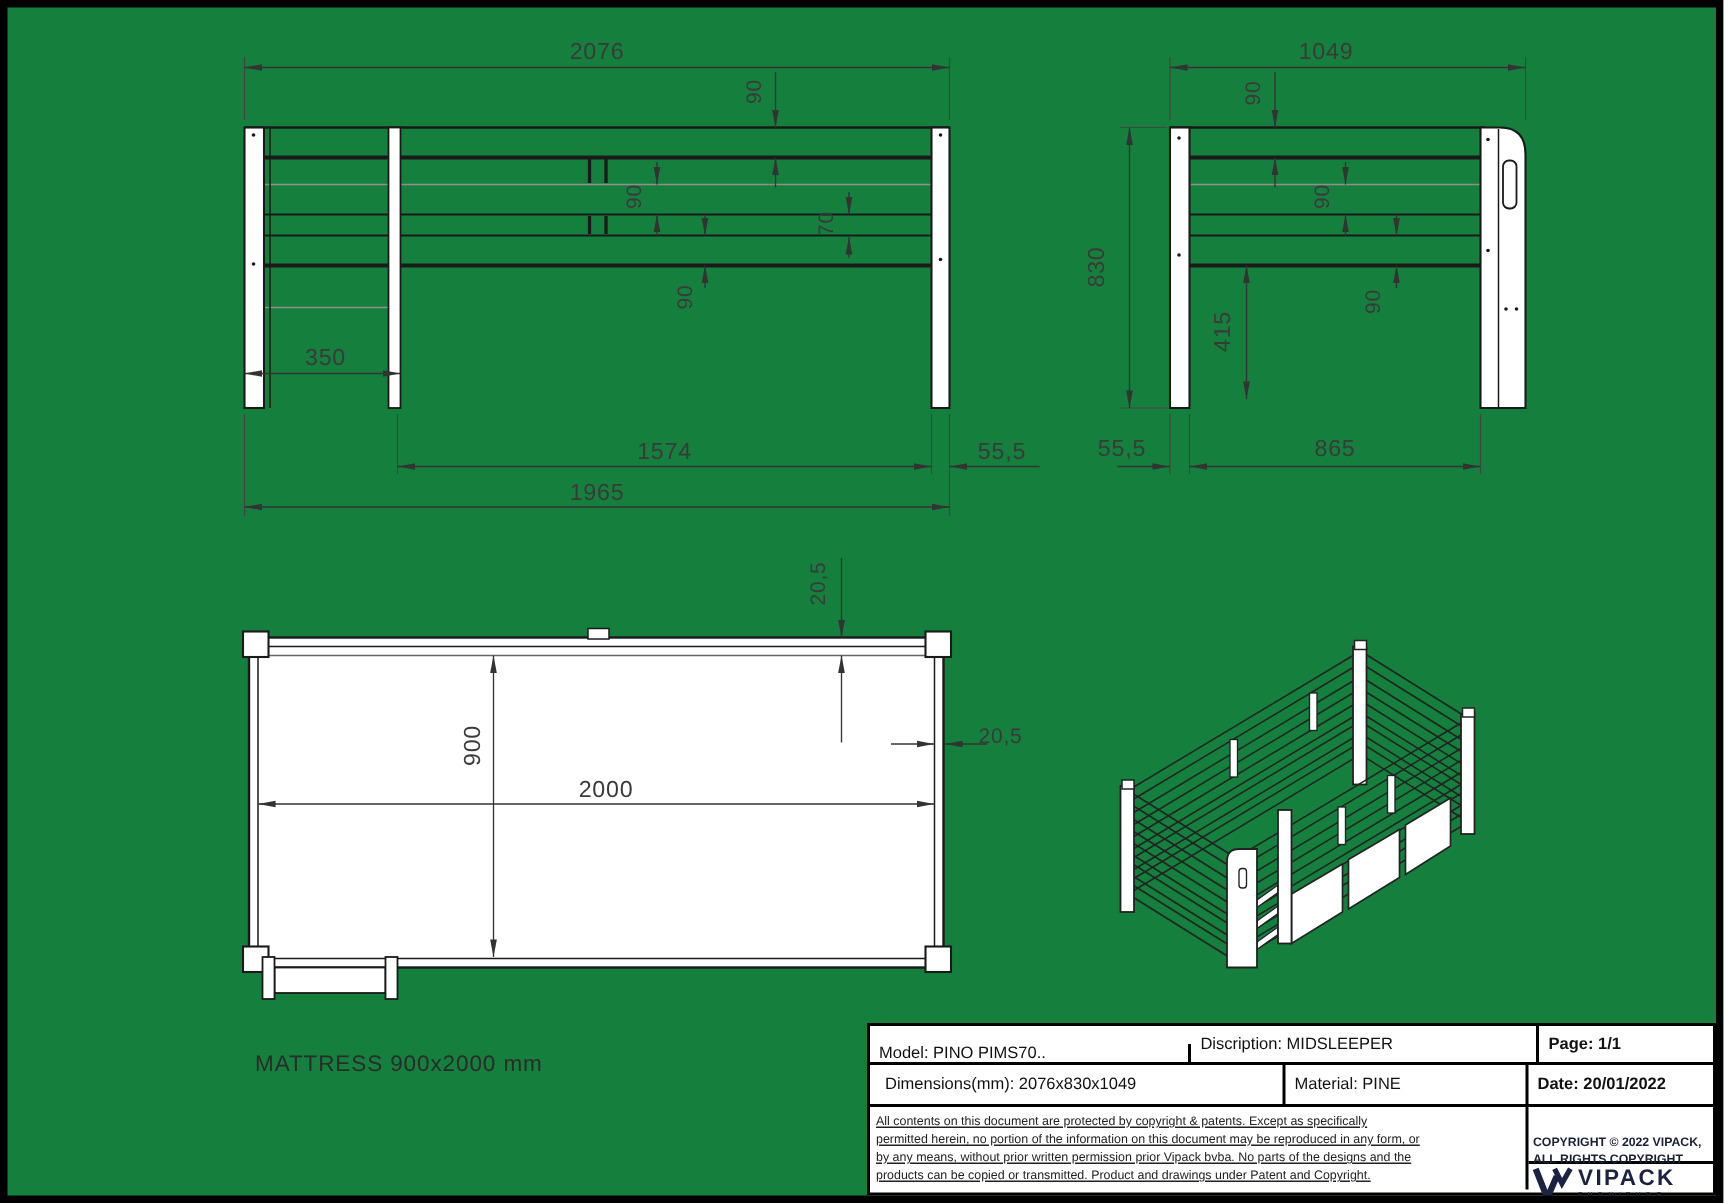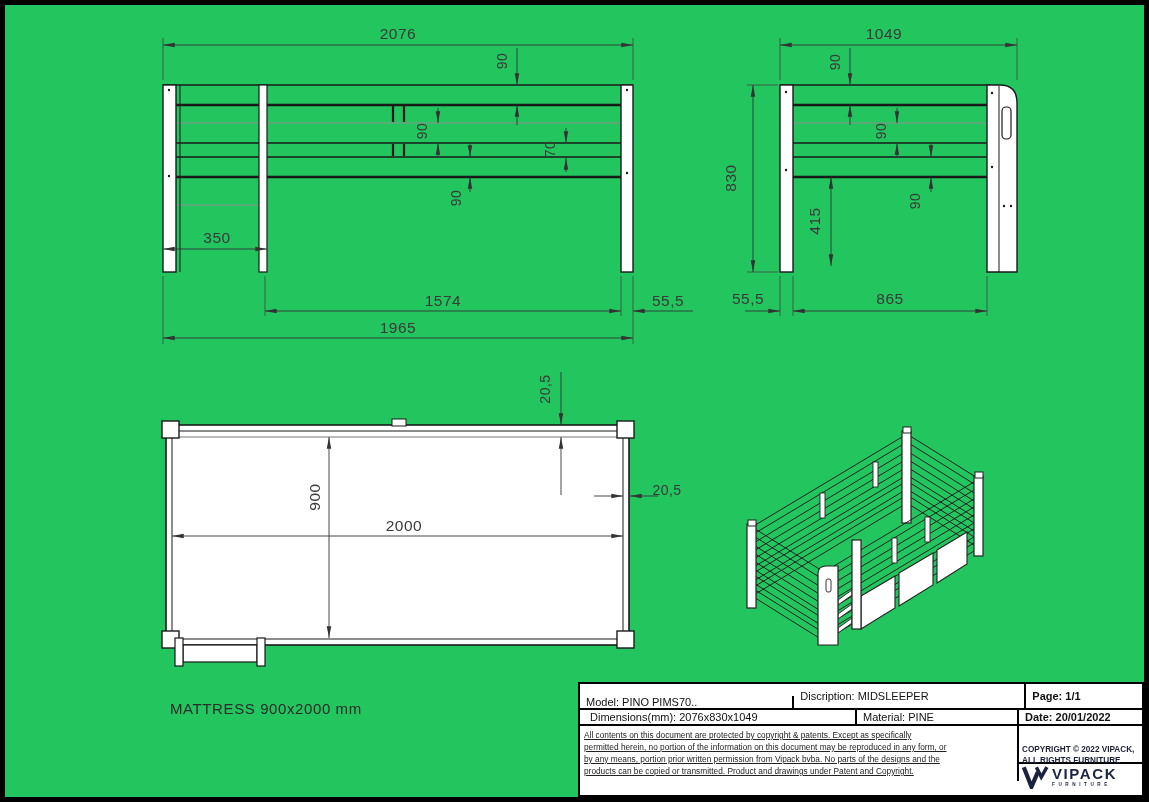--- a/index.html
+++ b/index.html
@@ -1,33 +1,33 @@
 <!DOCTYPE html>
 <html><head>
 <meta charset="utf-8">
 <style>
   html,body{margin:0;padding:0;background:#fff;}
-  #page{position:relative;width:1149px;height:802px;background:#22c55e;overflow:hidden;
+  #page{position:relative;width:1149px;height:802px;background:#15803d;overflow:hidden;
         font-family:"Liberation Sans",sans-serif;}
   #frame{position:absolute;left:0;top:0;right:0;bottom:0;border:5px solid #000;pointer-events:none;z-index:30;}
   #drawing{position:absolute;left:0;top:0;z-index:1;}
   svg text{fill:#3a3a3a;}
   .dimtxt{font-size:15.5px;letter-spacing:0.5px;}
   .dimtxt-sm{font-size:14px;letter-spacing:0.5px;}
   .note{font-size:15px;fill:#2b2b2b;letter-spacing:0.6px;}
 
   
   #tblock{position:absolute;left:578px;top:682px;width:566px;height:115px;z-index:20;
           background:#fff;border:2px solid #000;box-sizing:border-box;font-size:11px;color:#111;}
   .tb-row{display:flex;box-sizing:border-box;}
   .tb-cell{box-sizing:border-box;display:flex;align-items:center;padding-left:6px;
            border-right:2px solid #000;white-space:nowrap;overflow:hidden;}
   .tb-cell:last-child{border-right:none;font-weight:bold;}
   .tb-r1{height:26px;border-bottom:2px solid #000;}
-  .tb-r2{height:16px;border-bottom:2px solid #000;text-align:center;}
+  .tb-r2{height:28px;border-bottom:2px solid #000;text-align:center;}
   .tb-r3{height:55px;}
   .w-model{width:228px;margin-top:12px;}
   .w-descr{width:247px;}
   .w-right{width:123px;}
   .w-dims{width:277px;}
   .w-mat{width:162px;}
   .legal{width:439px;border-right:2px solid #000;box-sizing:border-box;
          padding:3px 4px;font-size:8.3px;line-height:1.45;color:#222;text-decoration:underline;}
   .legal div{white-space:nowrap;}
   .rightcol{width:123px;display:flex;flex-direction:column;box-sizing:border-box;}
@@ -273,27 +273,27 @@
     </div>
     <div class="tb-row tb-r2">
       <div class="tb-cell w-dims" style="padding-left:10px;">Dimensions(mm): 2076x830x1049</div>
       <div class="tb-cell w-mat">Material: PINE</div>
       <div class="tb-cell w-right">Date: 20/01/2022</div>
     </div>
     <div class="tb-row tb-r3">
       <div class="legal">
         <div>All contents on this document are protected by copyright &amp; patents. Except as specifically</div>
         <div>permitted herein, no portion of the information on this document may be reproduced in any form, or</div>
-        <div>by any means, portion prior written permission from Vipack bvba. No parts of the designs and the</div>
+        <div>by any means, without prior written permission prior Vipack bvba. No parts of the designs and the</div>
         <div>products can be copied or transmitted. Product and drawings under Patent and Copyright.</div>
       </div>
       <div class="rightcol">
         <div class="copy">
           <div>COPYRIGHT © 2022 VIPACK,</div>
-          <div>ALL RIGHTS FURNITURE</div>
+          <div>ALL RIGHTS COPYRIGHT</div>
         </div>
         <div class="logo">
           <svg width="28" height="24" viewBox="0 0 40 34">
             <polyline points="4,3 15,31 24,10" fill="none" stroke="#1b2340" stroke-width="6"></polyline>
             <polyline points="22,3 29,17 37,3" fill="none" stroke="#1b2340" stroke-width="5"></polyline>
           </svg>
           <div class="brandtxt">
             <span class="brandname">VIPACK</span>
             <span class="brandsub">FURNITURE</span>
           </div>

